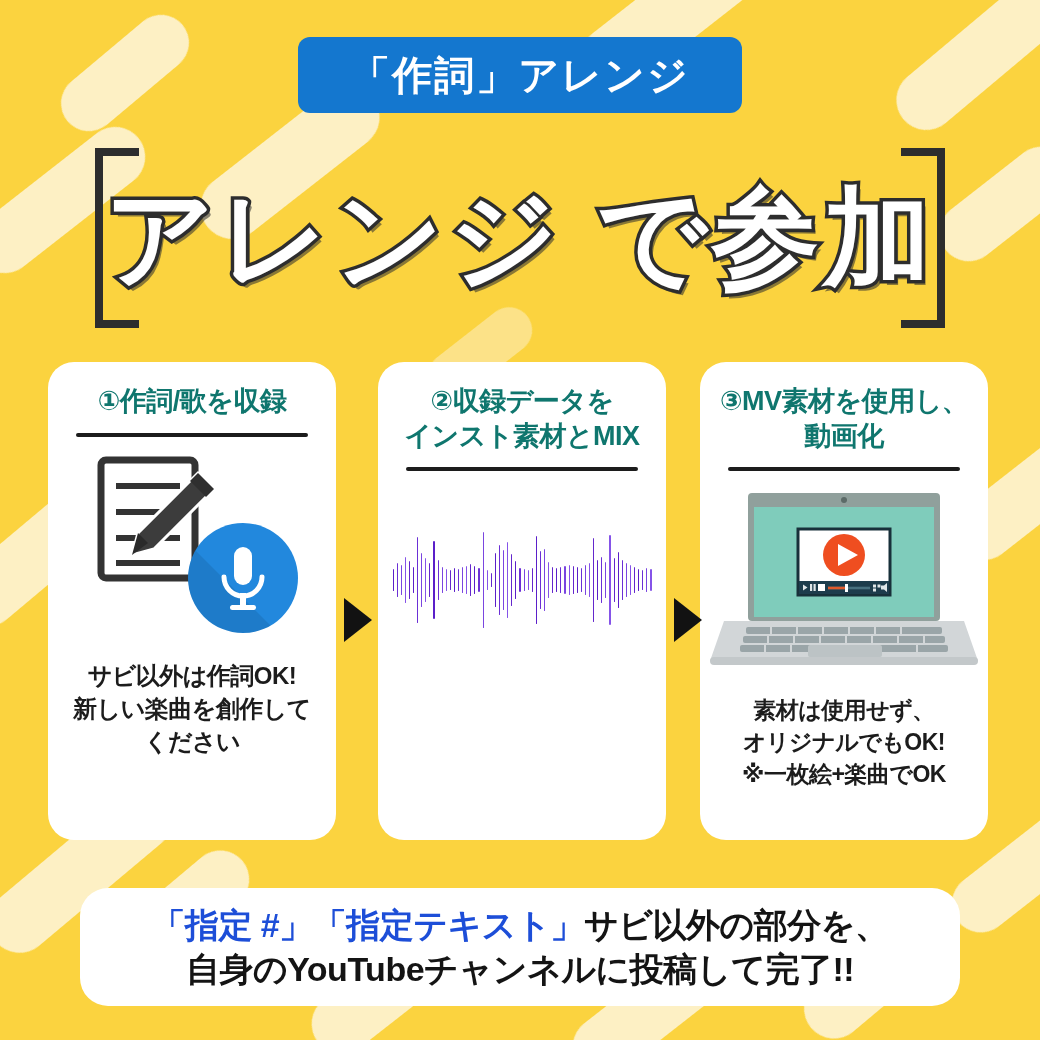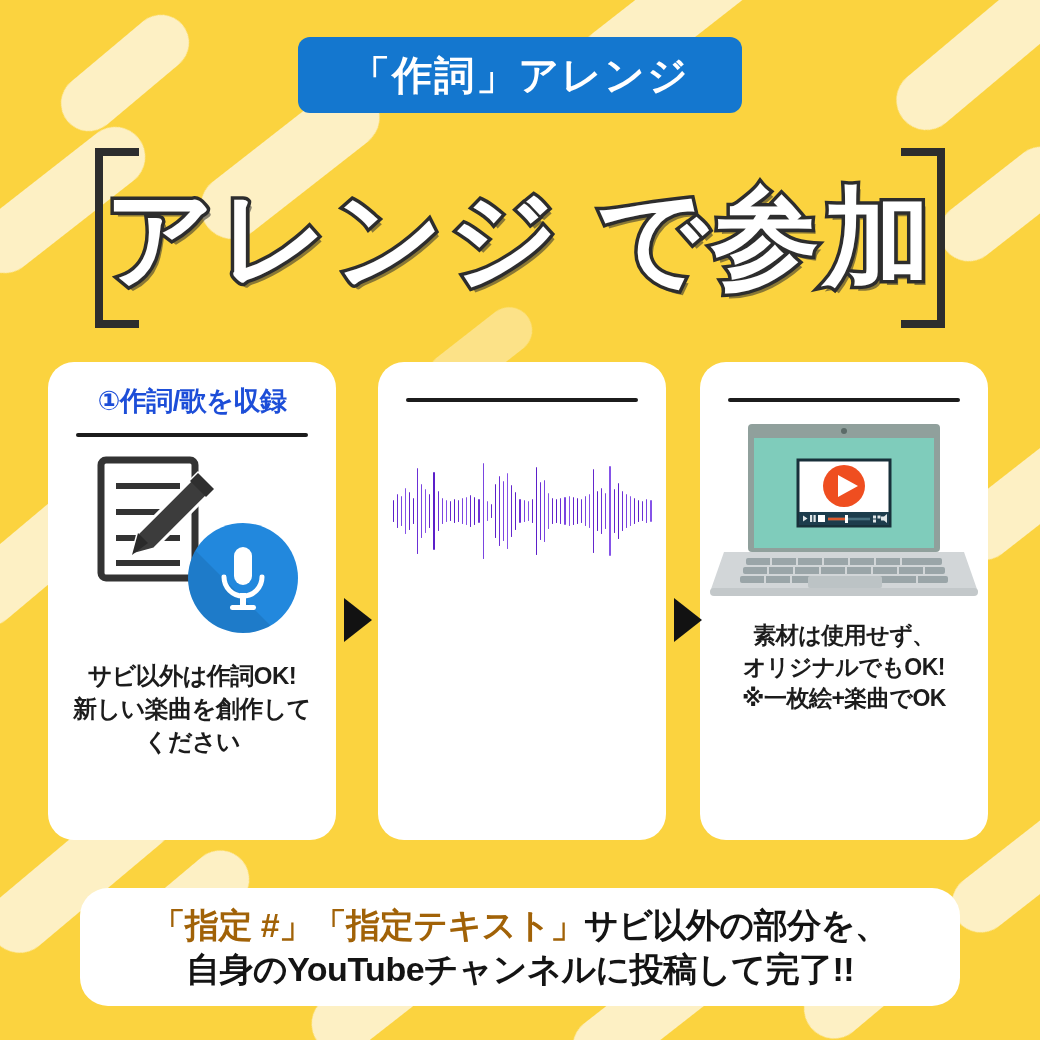--- a/index.html
+++ b/index.html
@@ -51,37 +51,37 @@
   .card{
     position:absolute;top:362px;height:478px;background:#ffffff;
     border-radius:26px;z-index:5;box-sizing:border-box;
     padding:22px 14px 0;display:flex;flex-direction:column;align-items:center;
   }
   #card-1{left:48px;width:288px;}
   #card-2{left:378px;width:288px;}
   #card-3{left:700px;width:288px;}
 
   .card-title{
-    color:#1d4ed8;font-weight:bold;font-size:27px;line-height:1.28;
+    color:#0f766e;font-weight:bold;font-size:27px;line-height:1.28;
     text-align:center;white-space:pre-line;letter-spacing:-.5px;
   }
   .card-rule{
     width:232px;height:4px;background:#1c1c1c;margin:14px 0 0;border-radius:2px;
   }
   .card-art{
     flex:0 0 auto;width:100%;height:218px;position:relative;
     display:flex;align-items:center;justify-content:center;
   }
   .card-caption{
     color:#1c1c1c;font-weight:bold;font-size:24px;line-height:1.38;
     text-align:center;white-space:pre-line;letter-spacing:-.5px;
   }
   #card-1 .card-caption{margin-top:4px;}
   #card-2 .card-caption{margin-top:28px;}
-  #card-3 .card-caption{margin-top:0;font-size:23px;}
+  #card-3 .card-caption{margin-top:6px;font-size:23px;}
 
   
   .arrow{
     position:absolute;z-index:6;width:0;height:0;
     border-top:22px solid transparent;border-bottom:22px solid transparent;
     border-left:28px solid #121212;
   }
   #arrow-1{left:344px;top:598px;}
   #arrow-2{left:674px;top:598px;}
 
@@ -107,21 +107,21 @@
     width:268px;height:190px;}
 
   
   .banner{
     position:absolute;left:80px;top:888px;width:880px;height:118px;background:#ffffff;
     border-radius:28px;z-index:5;display:flex;flex-direction:column;
     align-items:center;justify-content:center;gap:4px;
   }
   .banner-line{font-weight:bold;font-size:34px;line-height:1.18;color:#141414;
     white-space:nowrap;letter-spacing:-.5px;}
-  .hl{color:#a16207;}
+  .hl{color:#1d4ed8;}
 </style>
 </head>
 <body>
 
 <div id="stage">
 
   <div class="bg-layer">
     <div class="capsule" style="left:-40px;top:170px;width:200px;height:60px;transform:rotate(-38deg);"></div>
     <div class="capsule" style="left:50px;top:45px;width:150px;height:56px;transform:rotate(-40deg);"></div>
     <div class="capsule" style="left:185px;top:130px;width:210px;height:64px;transform:rotate(-38deg);"></div>
@@ -186,20 +186,22 @@
           </svg>
         </div>
       </div>
     </div>
     <div class="card-caption">サビ以外は作詞OK!
 新しい楽曲を創作して
 ください</div>
   </div>
 
   <div class="card" id="card-2">
+    <div class="card-title">②収録データを
+インスト素材とMIX</div>
     <div class="card-rule"></div>
     <div class="card-art">
       <div class="waveform" id="waveform">
           <div class="wbar" style="height: 22px; background: rgb(91, 31, 201);"></div>
           <div class="wbar" style="height: 34px; background: rgb(107, 47, 214);"></div>
           <div class="wbar" style="height: 30px; background: rgb(122, 69, 224);"></div>
           <div class="wbar" style="height: 46px; background: rgb(133, 83, 232);"></div>
           <div class="wbar" style="height: 38px; background: rgb(100, 39, 205);"></div>
           <div class="wbar" style="height: 26px; background: rgb(91, 31, 201);"></div>
           <div class="wbar" style="height: 86px; background: rgb(107, 47, 214);"></div>
@@ -258,20 +260,22 @@
           <div class="wbar" style="height: 26px; background: rgb(100, 39, 205);"></div>
           <div class="wbar" style="height: 22px; background: rgb(91, 31, 201);"></div>
           <div class="wbar" style="height: 20px; background: rgb(107, 47, 214);"></div>
           <div class="wbar" style="height: 24px; background: rgb(122, 69, 224);"></div>
           <div class="wbar" style="height: 22px; background: rgb(133, 83, 232);"></div>
         </div>
     </div>
   </div>
 
   <div class="card" id="card-3">
+    <div class="card-title">③MV素材を使用し、
+動画化</div>
     <div class="card-rule"></div>
     <div class="card-art">
       <svg class="laptop" viewBox="0 0 268 190">
 
         <rect x="38" y="8" width="192" height="128" rx="4" fill="#90a09c"></rect>
         <rect x="44" y="22" width="180" height="110" fill="#7fccbb"></rect>
         <circle cx="134" cy="15" r="3" fill="#5c6b68"></circle>
 
         <rect x="88" y="44" width="92" height="66" fill="#ffffff" stroke="#18303a" stroke-width="3"></rect>
 

